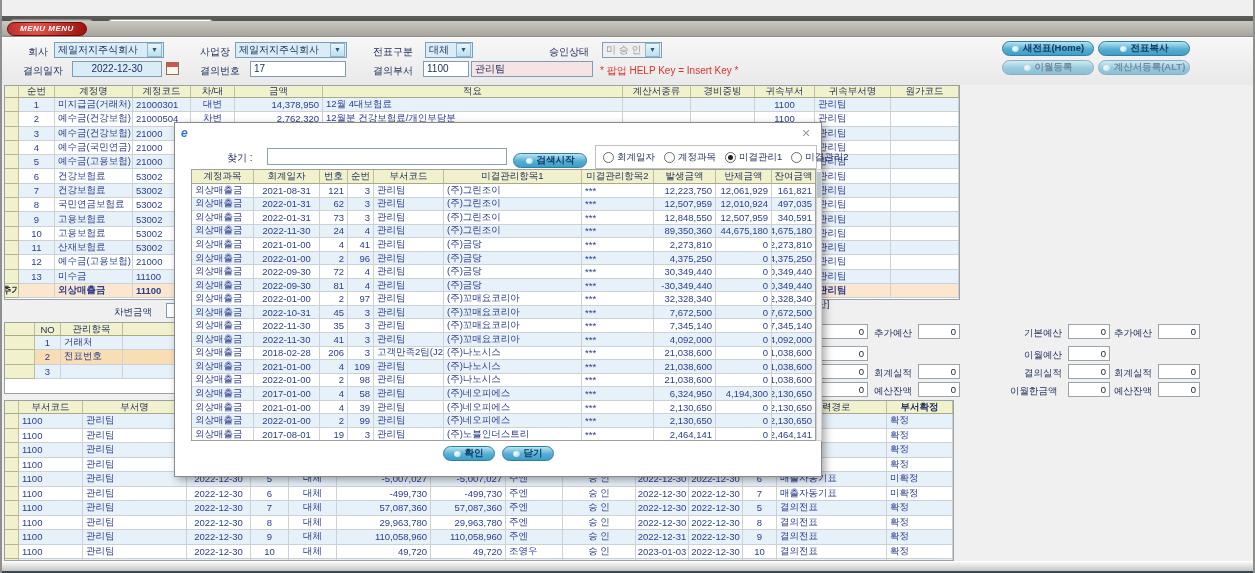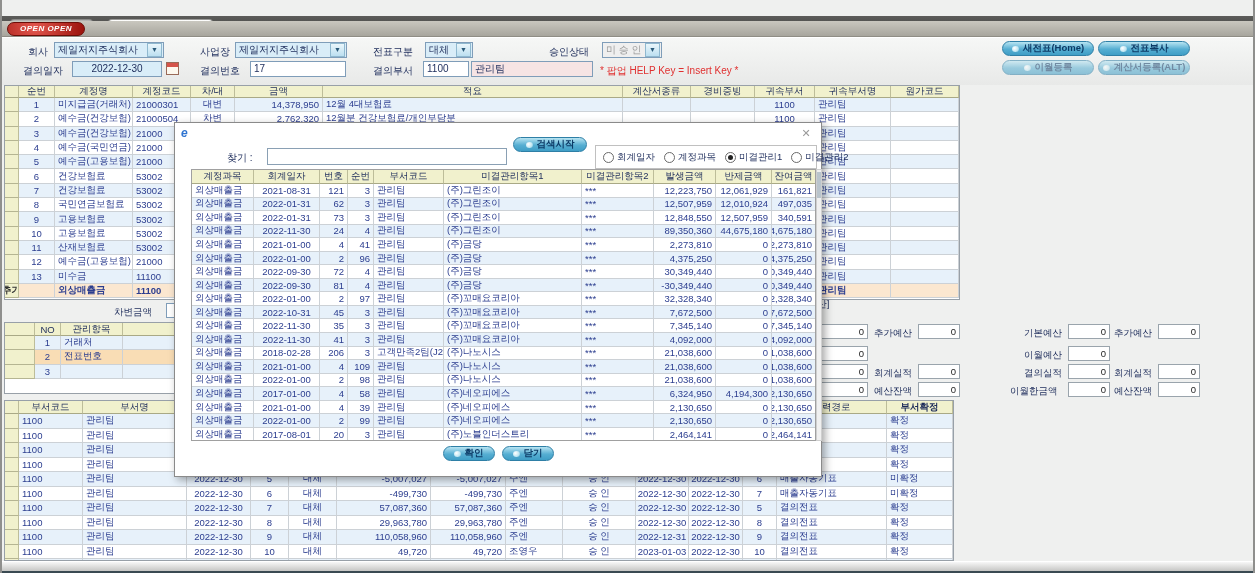--- a/index.html
+++ b/index.html
@@ -79,21 +79,21 @@
     <div class="tab inactive">
       <span>공지사항</span>
       <span class="tclose">x</span>
     </div>
     <div class="tab active">
       <span>결의전표등록</span>
       <span class="tclose">x</span>
     </div>
   </div>
   <div class="menustrip">
-    <div class="menubtn">OPEN OPEN</div>
+    <div class="menubtn">MENU MENU</div>
   </div>
 
   <div class="formarea"></div>
   <span class="flabel" style="left:26px;top:45px;">회사</span>
   <div class="fld blue sel" style="left:52px;top:42px;width:110px;">
     <span>제일저지주식회사</span>
     <span class="arrowbox">▼</span>
   </div>
   <span class="flabel" style="left:198px;top:45px;">사업장</span>
   <div class="fld blue sel" style="left:233px;top:42px;width:112px;">
@@ -617,21 +617,21 @@
   <div class="bottomchrome"></div>
 
   <div class="popup">
     <div class="ptitle">
       <span class="ieicon">e</span>
     </div>
     <span class="pclose">✕</span>
 
     <span class="pfind-label" style="left:52px;top:28px;">찾기 :</span>
     <input class="pinput" style="left: 92px; top: 25px; width: 240px;" value="">
-    <div class="btn" style="left:338px;top:14px;width:74px;align-items:center;">
+    <div class="btn" style="left:338px;top:30px;width:74px;align-items:center;">
       <span>검색시작</span>
     </div>
     <div class="radiobox" style="left:420px;top:22px;width:222px;height:24px;">
       <label class="radio">
           <span class="rdot"></span>
           <span>회계일자</span>
         </label>
       <label class="radio">
           <span class="rdot"></span>
           <span>계정과목</span>
@@ -871,21 +871,21 @@
           <div class="tcell a-l" style="flex: 0 0 70px; width: 70px;">관리팀</div>
           <div class="tcell a-l" style="flex: 0 0 138px; width: 138px;">(주)네오피에스</div>
           <div class="tcell a-l" style="flex: 0 0 72px; width: 72px;">***</div>
           <div class="tcell a-r" style="flex: 0 0 62px; width: 62px;">2,130,650</div>
           <div class="tcell a-r" style="flex: 0 0 56px; width: 56px;">0</div>
           <div class="tcell a-r" style="flex: 0 0 44px; width: 44px;">2,130,650</div>
         </div>
         <div class="trow " style="height: 13.55px;">
           <div class="tcell a-l" style="flex: 0 0 62px; width: 62px;">외상매출금</div>
           <div class="tcell a-c" style="flex: 0 0 66px; width: 66px;">2017-08-01</div>
-          <div class="tcell a-r" style="flex: 0 0 28px; width: 28px;">20</div>
+          <div class="tcell a-r" style="flex: 0 0 28px; width: 28px;">19</div>
           <div class="tcell a-r" style="flex: 0 0 26px; width: 26px;">3</div>
           <div class="tcell a-l" style="flex: 0 0 70px; width: 70px;">관리팀</div>
           <div class="tcell a-l" style="flex: 0 0 138px; width: 138px;">(주)노블인더스트리</div>
           <div class="tcell a-l" style="flex: 0 0 72px; width: 72px;">***</div>
           <div class="tcell a-r" style="flex: 0 0 62px; width: 62px;">2,464,141</div>
           <div class="tcell a-r" style="flex: 0 0 56px; width: 56px;">0</div>
           <div class="tcell a-r" style="flex: 0 0 44px; width: 44px;">2,464,141</div>
         </div>
       </div>
     <div class="pscroll" style="left:641px;top:46px;height:272px;">

